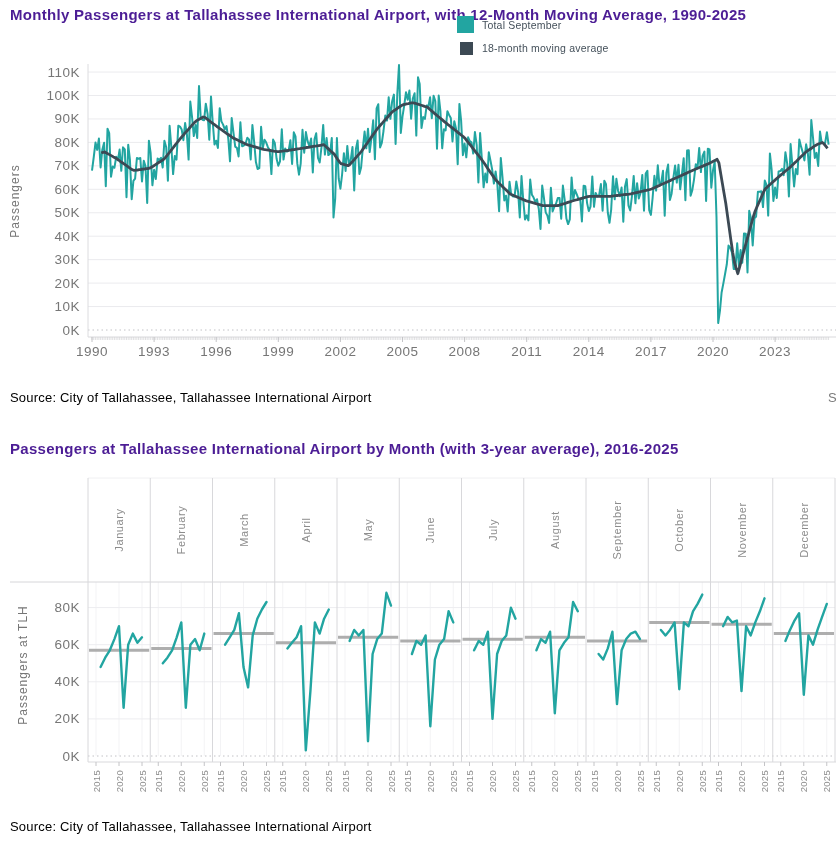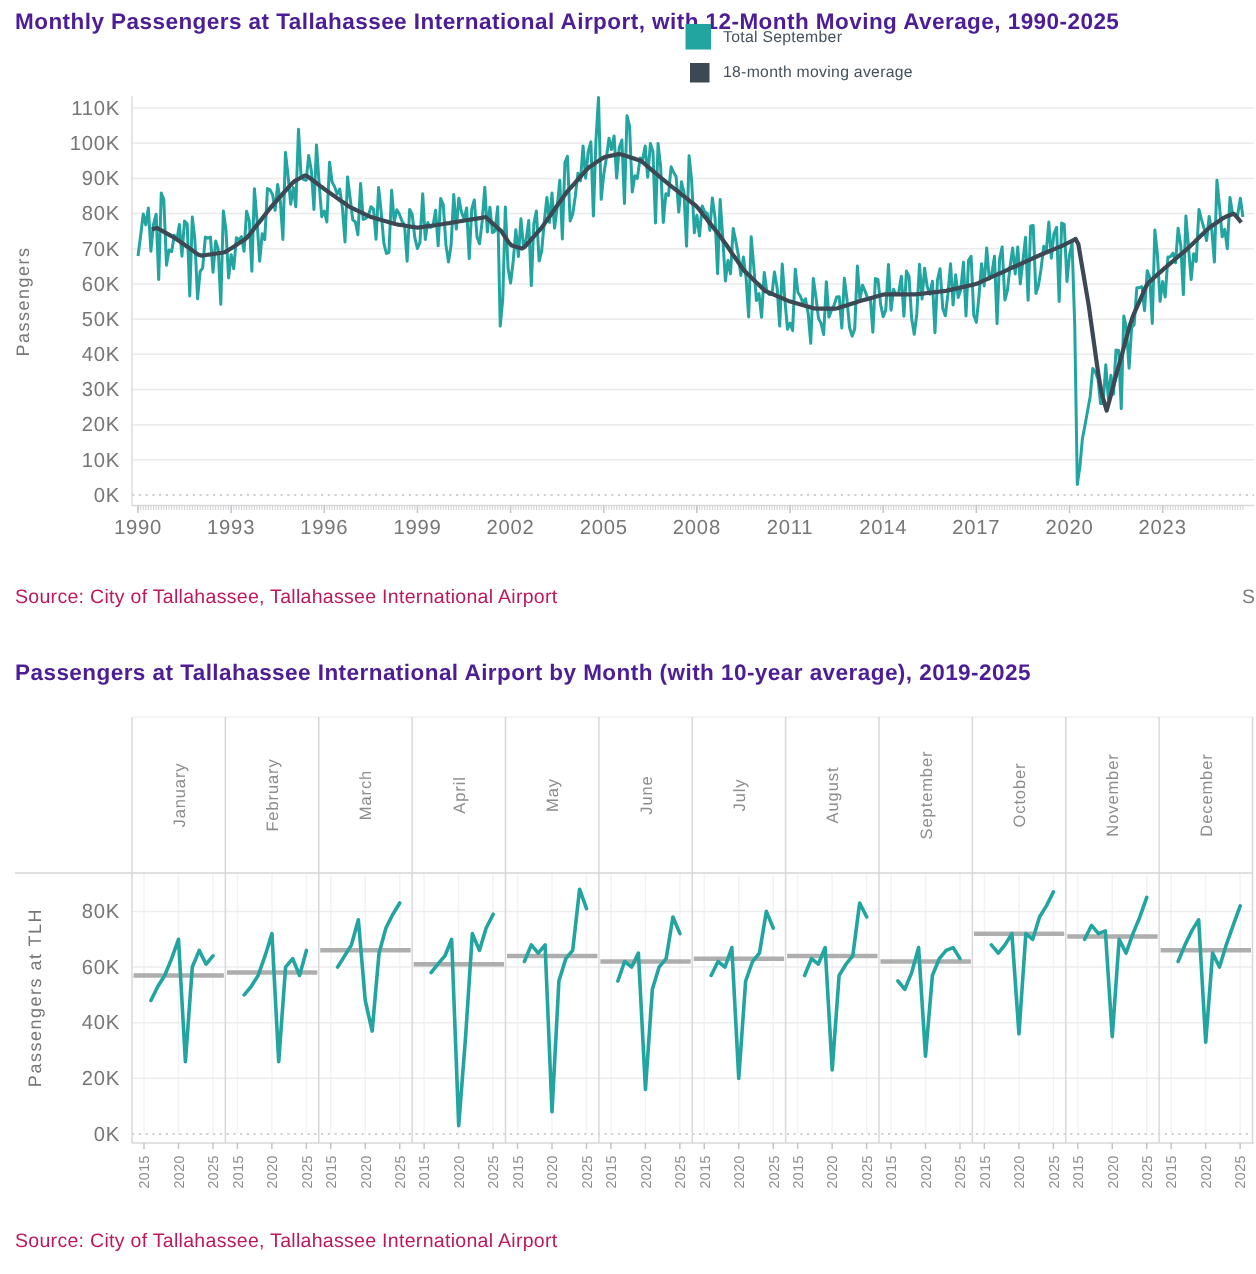--- a/index.html
+++ b/index.html
@@ -9,21 +9,21 @@
        color:#4c1d95;letter-spacing:.3px;white-space:nowrap;}
   #topTitle{top:6px;}
   #bottomTitle{top:440px;}
   .legend{position:absolute;left:457px;top:15px;}
   .legend-row{display:flex;align-items:center;height:19px;}
   .legend-row.r2{margin-top:7px;height:14px;}
   .sw{display:inline-block;}
   .sw1{width:17px;height:17px;margin-right:8px;}
   .sw2{width:13px;height:13px;margin-left:3px;margin-right:9px;}
   .lgl{font-size:10.5px;color:#44505a;letter-spacing:.2px;white-space:nowrap;}
-  .source{position:absolute;left:10px;font-size:13px;color:#be185d;
+  .source{position:absolute;left:10px;font-size:13px;color:#000000;
        letter-spacing:.2px;white-space:nowrap;}
   #topSource{top:390px;}
   #bottomSource{top:819px;}
   #clippedS{position:absolute;left:828px;top:390px;font-size:13px;color:#7b7b7b;}
   svg{position:absolute;left:0;}
   #topSvg{top:48px;}
   #bottomSvg{top:470px;}
   text{font-family:"Liberation Sans","DejaVu Sans",sans-serif;}
 </style>
 </head>
@@ -522,21 +522,21 @@
     <text x="80" y="51.99999999999997" text-anchor="end" font-size="13.5" fill="#767676" letter-spacing=".5">100K</text>
     <text x="80" y="28.549999999999955" text-anchor="end" font-size="13.5" fill="#767676" letter-spacing=".5">110K</text>
     <text transform="translate(19,153) rotate(-90)" text-anchor="middle" font-size="12" fill="#767676" letter-spacing="1">Passengers</text>
     <path d="M92.0 122.7L93.7 109.5L95.5 94.6L97.2 101.9L98.9 90.6L100.6 119.5L102.3 101.7L104.1 94.8L105.8 138.3L107.5 80.7L109.2 85.0L111.0 128.8L112.7 118.6L114.4 119.8L116.2 108.8L117.9 112.1L119.6 101.6L121.3 122.8L123.0 99.3L124.8 101.4L126.5 149.3L128.2 96.7L129.9 111.4L131.7 151.2L133.4 132.9L135.1 130.7L136.9 110.0L138.6 110.8L140.3 110.0L142.0 133.5L143.8 112.7L145.5 118.4L147.2 154.9L148.9 92.7L150.6 104.9L152.4 137.3L154.1 121.8L155.8 131.1L157.6 110.5L159.3 111.9L161.0 109.8L162.7 119.5L164.4 92.8L166.2 99.2L167.9 132.8L169.6 77.8L171.3 98.5L173.1 126.1L174.8 107.9L176.5 111.7L178.3 77.7L180.0 78.6L181.7 81.6L183.4 92.2L185.1 75.0L186.9 86.4L188.6 111.6L190.3 53.6L192.0 68.7L193.8 88.1L195.5 77.0L197.2 89.9L199.0 38.1L200.7 69.6L202.4 71.7L204.1 72.2L205.8 55.7L207.6 66.0L209.3 91.7L211.0 48.6L212.7 73.7L214.5 96.5L216.2 92.7L217.9 100.0L219.7 60.2L221.4 73.4L223.1 76.6L224.8 81.4L226.5 78.1L228.3 90.8L230.0 113.3L231.7 70.0L233.4 84.0L235.2 98.7L236.9 99.8L238.6 108.5L240.4 74.3L242.1 98.3L243.8 97.6L245.5 96.0L247.3 89.8L249.0 91.4L250.7 111.5L252.4 77.0L254.1 93.3L255.9 114.1L257.6 121.0L259.3 120.2L261.1 78.8L262.8 100.1L264.5 91.8L266.2 94.6L267.9 99.2L269.7 102.0L271.4 126.1L273.1 91.6L274.8 95.0L276.6 110.8L278.3 117.7L280.0 113.4L281.8 81.2L283.5 111.6L285.2 100.4L286.9 103.6L288.6 102.8L290.4 92.2L292.1 115.9L293.8 84.3L295.5 88.4L297.3 115.4L299.0 126.7L300.7 115.7L302.5 81.7L304.2 104.7L305.9 84.1L307.6 93.2L309.4 98.1L311.1 90.6L312.8 124.4L314.5 91.2L316.2 85.3L318.0 110.0L319.7 114.5L321.4 99.9L323.2 76.9L324.9 106.6L326.6 90.1L328.3 107.1L330.0 106.0L331.8 89.9L333.5 169.4L335.2 150.7L336.9 90.0L338.7 130.7L340.4 140.7L342.1 126.5L343.9 105.2L345.6 123.0L347.3 97.9L349.0 116.7L350.8 111.7L352.5 99.0L354.2 142.4L355.9 101.0L357.6 92.6L359.4 126.0L361.1 119.5L362.8 100.4L364.6 83.6L366.3 100.3L368.0 80.7L369.7 104.1L371.4 90.5L373.2 72.2L374.9 111.3L376.6 60.4L378.3 56.2L380.1 99.4L381.8 94.8L383.5 83.0L385.3 67.5L387.0 72.6L388.7 49.3L390.4 70.8L392.1 53.5L393.9 46.6L395.6 96.0L397.3 45.7L399.0 17.0L400.8 84.9L402.5 68.3L404.2 57.6L406.0 44.2L407.7 51.7L409.4 42.6L411.1 70.7L412.8 50.6L414.6 45.3L416.3 87.6L418.0 29.2L419.7 36.1L421.5 80.0L423.2 69.1L424.9 70.9L426.7 57.4L428.4 58.6L430.1 49.3L431.8 70.2L433.6 47.7L435.3 53.1L437.0 100.7L438.7 47.6L440.4 62.9L442.2 100.3L443.9 81.2L445.6 82.4L447.4 63.2L449.1 66.9L450.8 70.0L452.5 93.4L454.3 73.2L456.0 80.5L457.7 116.2L459.4 55.9L461.1 72.4L462.9 107.2L464.6 95.5L466.3 109.3L468.1 89.3L469.8 93.2L471.5 94.3L473.2 105.6L474.9 84.0L476.7 97.1L478.4 134.5L480.1 85.0L481.8 110.0L483.6 139.3L485.3 125.6L487.0 134.5L488.8 104.3L490.5 112.6L492.2 121.7L493.9 135.6L495.6 123.4L497.4 137.2L499.1 163.3L500.8 109.9L502.5 129.4L504.3 152.4L506.0 147.7L507.7 163.5L509.5 133.7L511.2 146.3L512.9 148.4L514.6 148.4L516.3 133.4L518.1 144.0L519.8 169.4L521.5 128.0L523.2 151.4L525.0 171.5L526.7 167.4L528.4 172.4L530.2 131.5L531.9 146.8L533.6 149.6L535.3 153.9L537.0 151.2L538.8 161.0L540.5 180.9L542.2 137.6L543.9 149.7L545.7 164.4L547.4 167.6L549.1 175.0L550.9 139.8L552.6 163.4L554.3 159.0L556.0 155.7L557.8 150.0L559.5 149.9L561.2 170.7L562.9 137.5L564.6 151.2L566.4 170.5L568.1 176.1L569.8 171.4L571.6 129.4L573.3 151.6L575.0 142.1L576.7 146.1L578.5 151.0L580.2 150.6L581.9 173.5L583.6 137.7L585.3 138.3L587.1 155.1L588.8 163.1L590.5 158.7L592.3 128.4L594.0 158.8L595.7 144.9L597.4 148.4L599.1 147.4L600.9 136.1L602.6 162.8L604.3 132.7L606.0 136.3L607.8 164.7L609.5 174.8L611.2 161.3L613.0 128.2L614.7 151.3L616.4 130.8L618.1 143.0L619.9 148.2L621.6 139.5L623.3 173.8L625.0 138.5L626.7 131.1L628.5 157.6L630.2 162.5L631.9 148.5L633.7 127.9L635.4 155.3L637.1 135.2L638.8 150.4L640.5 145.2L642.3 126.9L644.0 162.7L645.7 125.6L647.4 122.9L649.2 162.2L650.9 166.9L652.6 150.0L654.4 127.8L656.1 142.6L657.8 117.3L659.5 138.0L661.3 133.8L663.0 122.8L664.7 167.8L666.4 124.6L668.1 116.6L669.9 152.0L671.6 145.7L673.3 130.3L675.1 117.4L676.8 134.6L678.5 116.7L680.2 141.3L681.9 126.3L683.7 110.2L685.4 152.2L687.1 102.6L688.8 102.3L690.6 147.7L692.3 142.2L694.0 131.6L695.8 116.2L697.5 120.4L699.2 100.0L700.9 124.1L702.6 107.9L704.4 103.6L706.1 153.0L707.8 100.7L709.5 101.5L711.3 139.7L713.0 122.3L714.7 113.8L716.5 169.4L718.2 275.0L719.9 263.2L721.6 244.5L723.4 235.1L725.1 225.7L726.8 216.3L728.5 197.6L730.2 199.9L732.0 204.6L733.7 221.0L735.4 221.0L737.2 195.2L738.9 217.9L740.6 202.1L742.3 214.8L744.0 185.4L745.8 185.7L747.5 224.5L749.2 162.7L750.9 170.3L752.7 197.5L754.4 170.4L756.1 168.5L757.9 143.8L759.6 143.7L761.3 143.2L763.0 159.1L764.8 132.5L766.5 136.8L768.2 167.6L769.9 105.4L771.6 121.4L773.4 152.9L775.1 139.6L776.8 150.0L778.6 123.4L780.3 123.1L782.0 120.8L783.7 127.2L785.4 104.2L787.2 115.6L788.9 148.4L790.6 96.0L792.3 116.3L794.1 138.4L795.8 121.1L797.5 126.3L799.3 91.6L801.0 98.4L802.7 104.3L804.4 112.4L806.1 96.3L807.9 105.8L809.6 126.7L811.3 72.1L813.0 89.5L814.8 109.9L816.5 104.9L818.2 117.9L820.0 83.6L821.7 94.7L823.4 94.9L825.1 95.2L826.9 84.2L828.6 96.7" fill="none" stroke="#22a5a1" stroke-width="2" stroke-linejoin="round"></path>
     <path d="M101.3 105.0L103.0 104.3L104.8 104.0L106.5 105.0L108.2 105.9L109.9 106.9L111.7 107.9L113.4 108.9L115.1 109.8L116.8 110.8L118.6 112.0L120.3 113.3L122.0 114.5L123.7 115.7L125.5 116.9L127.2 118.1L128.9 119.4L130.6 120.6L132.4 121.8L134.1 122.4L135.8 122.2L137.5 122.0L139.3 121.7L141.0 121.5L142.7 121.2L144.4 121.0L146.2 120.7L147.9 120.5L149.6 120.2L151.3 119.3L153.1 118.2L154.8 117.1L156.5 116.0L158.2 114.8L160.0 113.7L161.7 112.6L163.4 111.5L165.1 109.9L166.9 107.7L168.6 105.5L170.3 103.3L172.0 101.1L173.8 98.9L175.5 96.7L177.2 94.5L178.9 92.3L180.7 90.1L182.4 88.1L184.1 86.2L185.8 84.2L187.6 82.3L189.3 80.3L191.0 78.4L192.7 76.4L194.5 74.5L196.2 72.9L197.9 71.9L199.6 71.0L201.4 70.0L203.1 69.0L204.8 69.4L206.5 70.7L208.3 72.0L210.0 73.3L211.7 74.6L213.4 75.9L215.2 77.2L216.9 78.5L218.6 79.7L220.3 80.9L222.1 82.1L223.8 83.4L225.5 84.6L227.2 85.8L229.0 87.0L230.7 88.2L232.4 89.5L234.1 90.4L235.9 91.2L237.6 92.1L239.3 92.9L241.0 93.7L242.8 94.6L244.5 95.4L246.2 96.2L247.9 96.9L249.7 97.4L251.4 97.9L253.1 98.4L254.8 98.9L256.6 99.4L258.3 99.9L260.0 100.4L261.7 100.8L263.5 101.3L265.2 101.7L266.9 101.9L268.6 102.2L270.4 102.5L272.1 102.8L273.8 103.1L275.5 103.3L277.3 103.6L279.0 103.7L280.7 103.4L282.4 103.2L284.2 102.9L285.9 102.7L287.6 102.5L289.3 102.2L291.1 102.0L292.8 101.7L294.5 101.5L296.2 101.2L298.0 100.9L299.7 100.7L301.4 100.4L303.1 100.1L304.9 99.8L306.6 99.5L308.3 99.3L310.0 99.0L311.8 98.7L313.5 98.4L315.2 98.1L316.9 97.9L318.7 97.6L320.4 97.3L322.1 97.0L323.8 96.7L325.6 98.3L327.3 99.9L329.0 101.4L330.7 103.0L332.5 104.6L334.2 106.1L335.9 108.7L337.6 111.3L339.4 113.9L341.1 115.7L342.8 116.2L344.5 116.7L346.3 117.2L348.0 117.7L349.7 116.7L351.4 114.7L353.2 112.8L354.9 110.8L356.6 108.9L358.3 106.9L360.1 105.0L361.8 102.8L363.5 100.4L365.2 97.9L367.0 95.5L368.7 93.0L370.4 90.6L372.1 88.1L373.9 85.7L375.6 83.3L377.3 80.8L379.0 78.8L380.8 76.8L382.5 74.9L384.2 72.9L385.9 71.0L387.7 69.0L389.4 67.0L391.1 65.1L392.8 63.4L394.6 62.3L396.3 61.1L398.0 59.9L399.7 58.8L401.5 57.6L403.2 56.7L404.9 56.3L406.6 55.9L408.4 55.6L410.1 55.2L411.8 54.8L413.5 54.8L415.3 55.3L417.0 55.9L418.7 56.4L420.4 57.0L422.2 57.5L423.9 58.1L425.6 58.7L427.3 59.2L429.1 60.7L430.8 62.2L432.5 63.6L434.2 65.1L436.0 66.6L437.7 68.0L439.4 69.5L441.1 70.9L442.9 72.4L444.6 73.8L446.3 75.2L448.0 76.6L449.8 77.9L451.5 79.3L453.2 80.7L454.9 82.0L456.7 83.4L458.4 84.8L460.1 86.2L461.8 87.5L463.6 88.9L465.3 90.6L467.0 92.8L468.7 95.0L470.5 97.2L472.2 99.4L473.9 101.6L475.6 103.8L477.4 106.0L479.1 108.2L480.8 110.4L482.5 112.8L484.3 115.3L486.0 117.8L487.7 120.4L489.4 122.9L491.2 125.4L492.9 127.9L494.6 130.4L496.3 132.6L498.1 134.3L499.8 135.9L501.5 137.6L503.2 139.3L505.0 141.0L506.7 142.6L508.4 144.3L510.1 146.0L511.9 146.7L513.6 147.5L515.3 148.2L517.0 148.9L518.8 149.7L520.5 150.4L522.2 151.1L523.9 151.9L525.7 152.6L527.4 153.2L529.1 153.7L530.8 154.2L532.6 154.7L534.3 155.2L536.0 155.7L537.7 156.2L539.5 156.6L541.2 157.1L542.9 157.6L544.6 157.7L546.4 157.7L548.1 157.7L549.8 157.7L551.5 157.7L553.3 157.7L555.0 157.7L556.7 157.7L558.4 157.5L560.2 156.9L561.9 156.4L563.6 155.8L565.3 155.3L567.1 154.7L568.8 154.1L570.5 153.6L572.2 153.0L574.0 152.5L575.7 152.0L577.4 151.6L579.1 151.1L580.9 150.6L582.6 150.1L584.3 149.6L586.0 149.1L587.8 148.6L589.5 148.3L591.2 148.3L592.9 148.3L594.7 148.3L596.4 148.3L598.1 148.3L599.8 148.3L601.6 148.3L603.3 148.3L605.0 148.3L606.7 148.3L608.5 148.3L610.2 148.3L611.9 148.1L613.6 147.9L615.4 147.7L617.1 147.5L618.8 147.3L620.5 147.1L622.3 146.9L624.0 146.7L625.7 146.5L627.4 146.3L629.2 146.1L630.9 145.8L632.6 145.4L634.3 145.1L636.1 144.7L637.8 144.3L639.5 143.9L641.2 143.5L643.0 143.1L644.7 142.7L646.4 142.3L648.1 141.9L649.9 141.5L651.6 141.0L653.3 140.2L655.0 139.4L656.8 138.6L658.5 137.9L660.2 137.1L661.9 136.3L663.7 135.5L665.4 134.7L667.1 134.0L668.8 133.2L670.6 132.4L672.3 131.6L674.0 130.8L675.7 130.0L677.5 129.3L679.2 128.5L680.9 127.7L682.6 126.9L684.4 126.1L686.1 125.4L687.8 124.6L689.5 123.8L691.3 123.0L693.0 122.2L694.7 121.5L696.4 120.8L698.2 120.0L699.9 119.3L701.6 118.6L703.3 117.9L705.1 117.1L706.8 116.4L708.5 115.7L710.2 114.8L712.0 113.9L713.7 113.1L715.4 112.2L717.1 111.3L718.9 114.8L720.6 124.9L722.3 134.9L724.0 145.0L725.8 155.5L727.5 167.7L729.2 179.9L730.9 192.1L732.7 204.3L734.4 214.0L736.1 219.9L737.8 225.7L739.6 219.2L741.3 212.7L743.0 206.2L744.7 199.8L746.5 193.5L748.2 187.3L749.9 181.0L751.6 174.8L753.4 168.5L755.1 163.2L756.8 159.3L758.5 155.4L760.3 151.5L762.0 147.6L763.7 143.6L765.4 140.7L767.2 139.1L768.9 137.5L770.6 136.0L772.3 134.4L774.1 132.9L775.8 131.3L777.5 129.9L779.2 128.4L781.0 126.9L782.7 125.5L784.4 124.0L786.1 122.5L787.9 121.1L789.6 119.6L791.3 118.1L793.0 116.5L794.8 114.8L796.5 113.2L798.2 111.5L799.9 109.8L801.7 108.1L803.4 106.5L805.1 104.8L806.8 103.3L808.6 102.1L810.3 101.0L812.0 99.8L813.7 98.6L815.5 97.4L817.2 96.5L818.9 95.8L820.6 95.2L822.4 94.5L824.1 96.1L825.8 98.2L827.5 100.3" fill="none" stroke="#3c4954" stroke-width="2.8" stroke-linejoin="round"></path>
   </svg>
 
 <div class="source" id="topSource">Source: City of Tallahassee, Tallahassee International Airport</div>
 <div id="clippedS">S</div>
 
-<div class="chart-title" id="bottomTitle">Passengers at Tallahassee International Airport by Month (with 10-year average),  2019-2025</div>
+<div class="chart-title" id="bottomTitle">Passengers at Tallahassee International Airport by Month (with 3-year average),  2016-2025</div>
 
 <svg id="bottomSvg" width="837" height="360">
     <line x1="88" x2="835" y1="8" y2="8" stroke="#f0f0f2" stroke-width="1"></line>
     <line x1="96" x2="96" y1="112" y2="286" stroke="#f3f3f5" stroke-width="1"></line>
     <line x1="119" x2="119" y1="112" y2="286" stroke="#f3f3f5" stroke-width="1"></line>
     <line x1="142" x2="142" y1="112" y2="286" stroke="#f3f3f5" stroke-width="1"></line>
     <line x1="158.25" x2="158.25" y1="112" y2="286" stroke="#f3f3f5" stroke-width="1"></line>
     <line x1="181.25" x2="181.25" y1="112" y2="286" stroke="#f3f3f5" stroke-width="1"></line>
     <line x1="204.25" x2="204.25" y1="112" y2="286" stroke="#f3f3f5" stroke-width="1"></line>
     <line x1="220.5" x2="220.5" y1="112" y2="286" stroke="#f3f3f5" stroke-width="1"></line>

